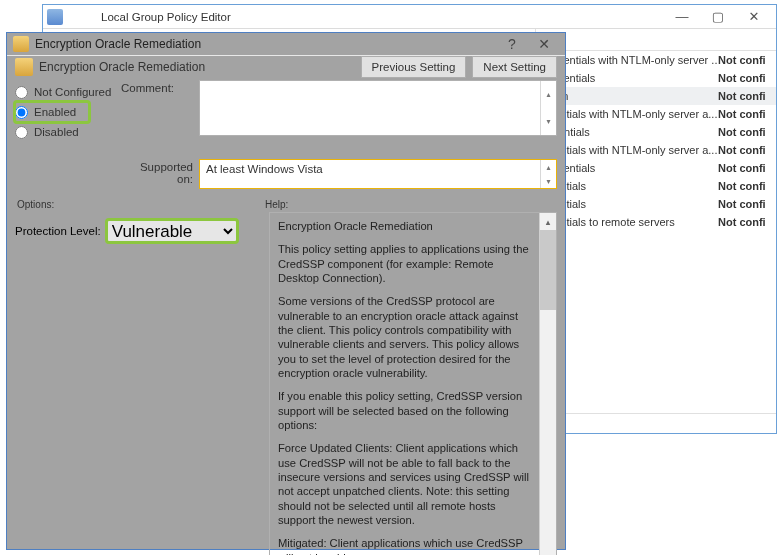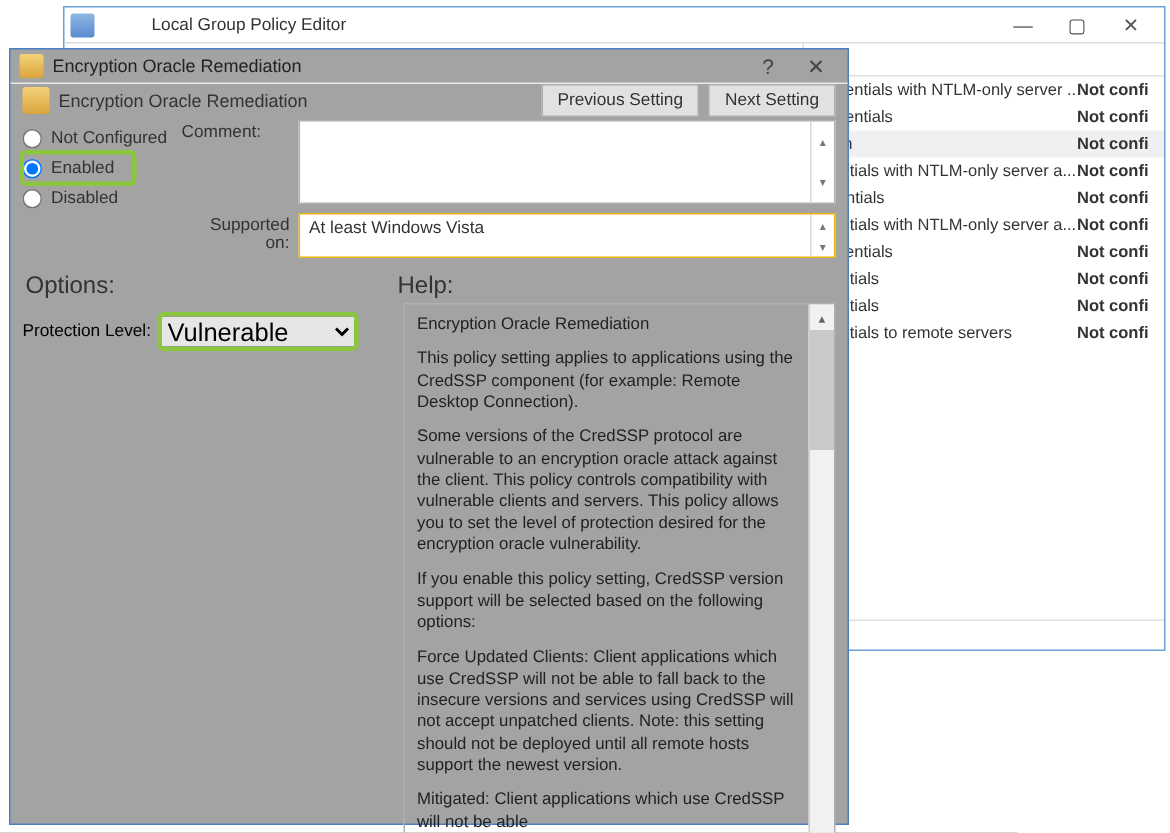--- a/index.html
+++ b/index.html
@@ -33,29 +33,29 @@
   .navbtn, .btn { height:22px; font-size:11.5px; background:#e1e1e1; border:1px solid #adadad; color:#333; display:inline-flex; align-items:center; justify-content:center; padding:0 10px; cursor:default;}
 
   .dlg-body { flex:1; display:flex; flex-direction:column;}
 
   .seg-top { display:flex; padding: 2px 8px 4px 8px; gap:8px;}
   .radios { width: 98px; padding-top:2px;}
   .radio-row { display:flex; align-items:center; height:20px; font-size:11.5px; color:#333; gap:4px;}
   .radio-row input { margin:0 2px 0 0;}
   .hl-green { outline: 3px solid #8cc63f; outline-offset: -1px; border-radius:2px;}
 
-  .top-right { flex:1; display:flex; flex-direction:column; gap:6px;}
+  .top-right { flex:1; display:flex; flex-direction:column; gap:23px;}
   .field-row { display:flex; align-items:flex-start; gap:6px;}
   .field-lbl { width:72px; font-size:11.5px; padding-top:2px; color:#333;}
   .textarea { flex:1; border:1px solid #b0b0b0; height:56px; font-size:11.5px; background:#fff; position:relative;}
   .support-box { flex:1; border:1px solid #eab308; height:30px; background:#fff; font-size:11.5px; padding:3px 6px; color:#333; position:relative;}
   .cstrip { position:absolute; right:0; top:0; bottom:0; width:16px; border-left:1px solid #d8d8d8; display:flex; flex-direction:column; }
   .cstrip div { flex:1; display:flex; align-items:center; justify-content:center; font-size:8px; color:#777; }
 
-  .seg-labels { display:flex; padding: 6px 10px 2px 10px; font-size:16px; color:#333;}
+  .seg-labels { display:flex; padding: 6px 10px 2px 10px; font-size:10px; color:#333;}
   .seg-labels .l1 { width: 248px;}
   .seg-mid { flex:1; display:flex; padding: 0 8px; gap:6px; min-height:0;}
   .opts-col { width: 248px; padding:8px 4px 4px 0;}
   .opt-row { display:flex; align-items:center; font-size:11.5px; gap:6px;}
   select.combo { height:22px; font-size:17px; border:1px solid #4c1d95; background:#e6e6e6; width:130px; }
   .help-wrap { flex:1; display:flex; border:1px solid #b0b0b0;}
   .help-box { flex:1; padding:6px 8px; font-size:11.2px; color:#222; line-height:1.28; overflow:hidden;}
   .help-box p { margin: 0 0 9px 0;}
   .vscroll { width:17px; border-left:1px solid #d0d0d0; background:#f1f1f1; display:flex; flex-direction:column;}
   .vscroll .arr { height:17px; display:flex; align-items:center; justify-content:center; font-size:9px; color:#666; background:#f1f1f1;}
@@ -201,21 +201,21 @@
             </select>
           </span>
         </div>
       </div>
       <div class="help-wrap">
         <div class="help-box">
           <p>Encryption Oracle Remediation</p>
           <p>This policy setting applies to applications using the CredSSP component (for example: Remote Desktop Connection).</p>
           <p>Some versions of the CredSSP protocol are vulnerable to an encryption oracle attack against the client.  This policy controls compatibility with vulnerable clients and servers.  This policy allows you to set the level of protection desired for the encryption oracle vulnerability.</p>
           <p>If you enable this policy setting, CredSSP version support will be selected based on the following options:</p>
-          <p>Force Updated Clients: Client applications which use CredSSP will not be able to fall back to the insecure versions and services using CredSSP will not accept unpatched clients. Note: this setting should not be deployed until all remote hosts support the newest version.</p>
+          <p>Force Updated Clients: Client applications which use CredSSP will not be able to fall back to the insecure versions and services using CredSSP will not accept unpatched clients. Note: this setting should not be selected until all remote hosts support the newest version.</p>
           <p>Mitigated: Client applications which use CredSSP will not be able</p>
         </div>
         <div class="vscroll">
           <div class="arr">▴</div>
           <div class="thumb"></div>
           <div class="track"></div>
           <div class="arr">▾</div>
         </div>
       </div>
     </div>

